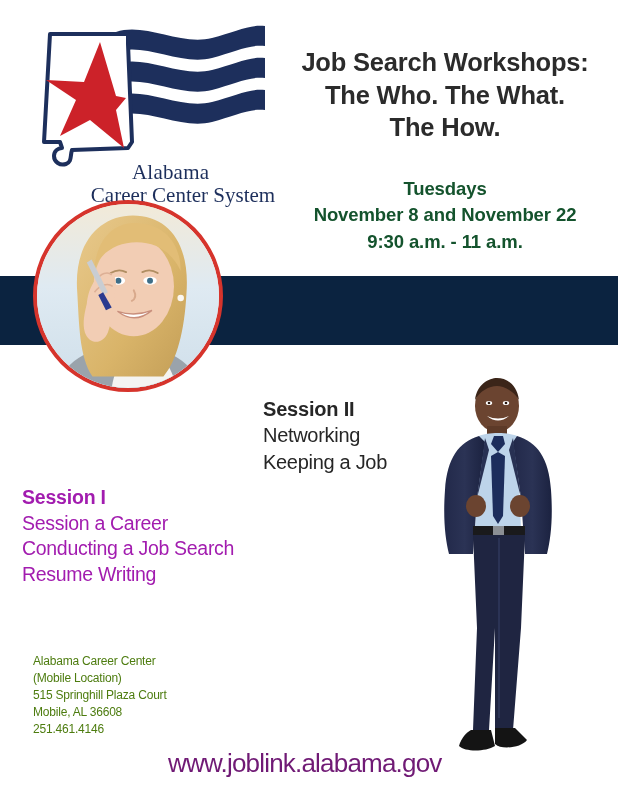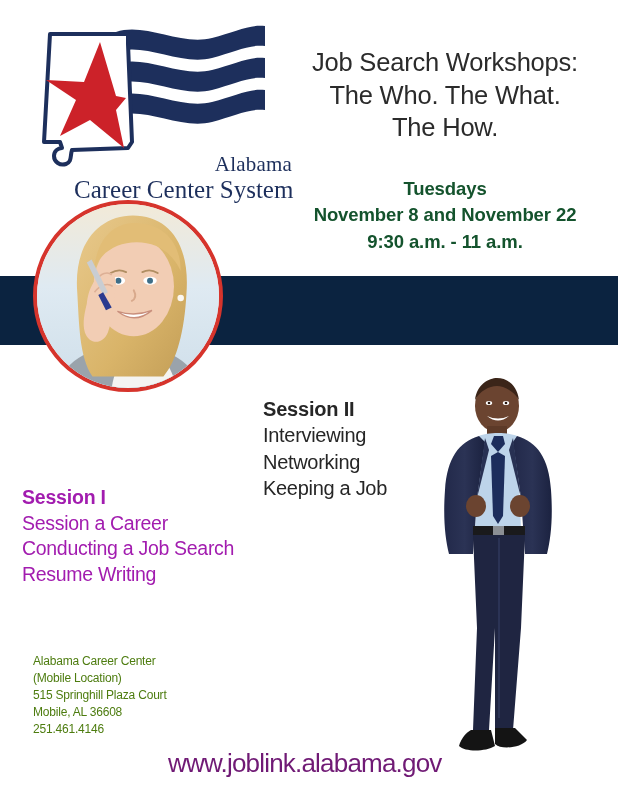--- a/index.html
+++ b/index.html
@@ -18,31 +18,31 @@
   }
 
   
   #logo{position:absolute;left:20px;top:24px;width:250px;height:160px;}
   #logo svg{display:block;width:250px;height:160px;}
   .logo-text{
     position:absolute;left:112px;top:130px;width:160px;
     font-family:"Liberation Serif", serif;
     color:#1d2f5c;line-height:1.0;
   }
-  .logo-text .l1{display:block;font-size:21px;text-align:right;letter-spacing:.2px;}
-  .logo-text .l2{display:block;font-size:25px;text-align:center;white-space:nowrap;margin-left:-58px;margin-top:2px;}
+  .logo-text .l1{display:block;font-size:21px;text-align:left;letter-spacing:.2px;margin-top:8px;}
+  .logo-text .l2{display:block;font-size:21px;text-align:center;white-space:nowrap;margin-left:-58px;margin-top:2px;}
 
   
   #title{
     position:absolute;left:280px;top:46px;width:330px;
     text-align:center;
     font-size:25.5px;line-height:1.28;
     color:#2b2b2b;letter-spacing:-0.2px;
   }
-  #title .tl{display:block;white-space:nowrap;}
+  #title .tl{display:block;white-space:nowrap;font-weight:bold;}
 
   
   #dates{
     position:absolute;left:280px;top:176px;width:330px;
     text-align:center;
     font-size:18.5px;line-height:1.42;
     color:#14532d;font-weight:bold;letter-spacing:-0.1px;
   }
   #dates .dl{display:block;white-space:nowrap;}
 
@@ -230,21 +230,20 @@
       <path d="M48 157 L100 157 L96 250 L88 352 L70 352 L70 250 L64 352 L48 352 L52 250 Z" fill="#1f2541"></path>
       <path d="M74 160 L74 340" stroke="#2b3355" stroke-width="2"></path>
 
       <path d="M46 352 L66 352 L70 368 C60 374 40 374 34 368 C36 360 42 354 46 352 Z" fill="#141414"></path>
       <path d="M70 350 L90 350 L102 362 C96 370 76 372 70 366 Z" fill="#141414"></path>
     </svg>
   </div>
 
   <div id="session2">
     <span class="sess-head">Session II</span>
-    <span class="sess-item">Interviewing</span>
     <span class="sess-item">Networking</span>
     <span class="sess-item">Keeping a Job</span>
   </div>
 
   <div id="session1">
     <span class="sess-head">Session I</span>
     <span class="sess-item">Session a Career</span>
     <span class="sess-item">Conducting a Job Search</span>
     <span class="sess-item">Resume Writing</span>
   </div>

